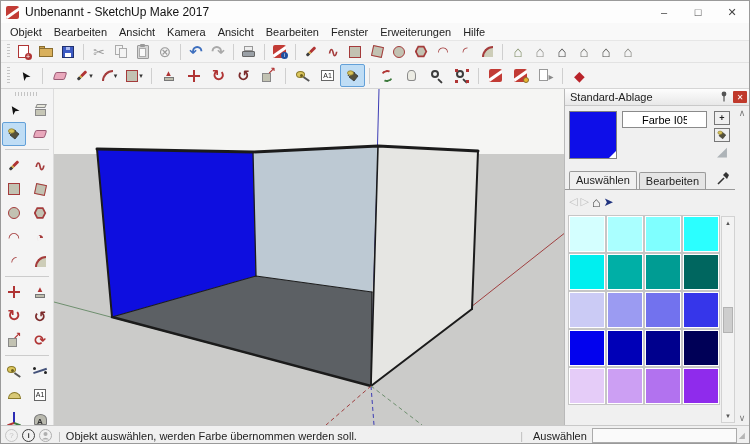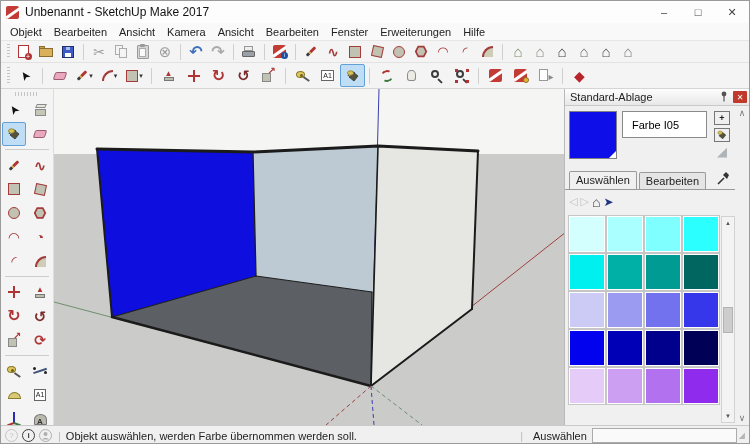--- a/index.html
+++ b/index.html
@@ -41,21 +41,21 @@
   .pin{margin-left:auto;}
   .tray-body{flex:1;display:flex;min-height:0;}
   .tray-col{width:170px;display:flex;flex-direction:column;min-height:0;}
   .tray-strip{width:15px;display:flex;flex-direction:column;align-items:center;justify-content:space-between;padding:2px 0;font-size:9px;color:#777;}
   .sec-head{height:16px;display:flex;align-items:center;gap:5px;background:linear-gradient(#FAFAFA,#DDDDDD);border:1px solid #BDBDBD;font-size:11px;padding:0 3px;margin:1px 1px 0 1px;}
   .sec-head .tri{font-size:7px;color:#333;}
   .sec-close{margin-left:auto;width:12px;height:11px;border:1px solid #9a9a9a;background:#F2F2F2;color:#555;font-size:7px;display:flex;align-items:center;justify-content:center;}
   .mat-top{height:62px;display:flex;gap:5px;padding:5px 3px 3px 4px;}
   .mat-preview{width:48px;height:48px;border:1px solid #808080;position:relative;flex:0 0 auto;}
   .mat-preview:after{content:"";position:absolute;right:0;bottom:0;border-style:solid;border-width:0 0 7px 7px;border-color:transparent transparent #fff transparent;}
-  .mat-name{height:27px;flex:1;font-size:11px;font-family:inherit;border:1px solid #8a8a8a;padding:0 9px;min-width:0;}
+  .mat-name{height:17px;flex:1;font-size:11px;font-family:inherit;border:1px solid #8a8a8a;padding:0 19px;min-width:0;}
   .mat-btns{width:20px;display:flex;flex-direction:column;align-items:center;gap:3px;}
   .mbtn{width:16px;height:14px;border:1px solid #777;background:#EFEFEF;color:#222;font-size:9px;font-weight:bold;display:flex;align-items:center;justify-content:center;}
   .mcorner{font-size:13px;color:#AEB4B8;line-height:1;}
   .tabs{display:flex;align-items:flex-end;padding-left:4px;border-bottom:1px solid #9a9a9a;height:20px;margin-top:2px;}
   .tab{font-size:11px;padding:2px 6px 2px;border:1px solid #9a9a9a;border-bottom:none;border-radius:2px 2px 0 0;background:#E5E5E5;margin-right:2px;white-space:nowrap;}
   .tab.active{background:#F0F0F0;padding-bottom:3px;}
   .eyedrop{margin-left:auto;margin-right:5px;}
   .navrow{height:23px;display:flex;align-items:center;gap:3px;padding:0 3px 0 4px;}
   .navarrow{font-size:11px;color:#BDBDBD;line-height:1;}
   .homeic{font-size:14px;color:#3c3c3c;font-weight:bold;line-height:1;}

